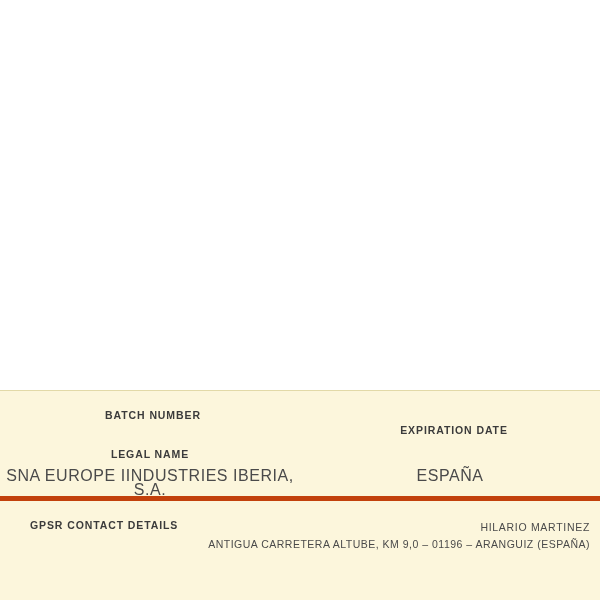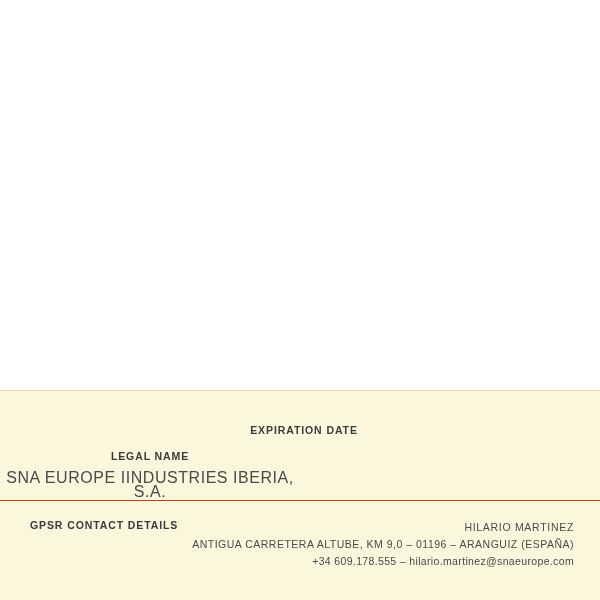--- a/index.html
+++ b/index.html
@@ -59,33 +59,33 @@
   .section-batch .cell {
     flex: 1 1 50%;
     text-align: center;
   }
 
   
   .section-legal {
     height: 54px;
     display: flex;
     align-items: center;
-    border-bottom: 1px solid #c2410c;
+    border-bottom: 5px solid #c2410c;
   }
   .section-legal .cell {
     flex: 1 1 50%;
     text-align: center;
   }
 
   
   .section-contact {
     height: 98px;
     display: flex;
     justify-content: space-between;
-    padding: 18px 26px 0 30px;
+    padding: 18px 10px 0 30px;
     box-sizing: border-box;
   }
 
   .heading {
     font-size: 10.5px;
     font-weight: bold;
     letter-spacing: 0.9px;
     color: #3b3b3b;
     text-transform: uppercase;
     line-height: 14px;
@@ -134,37 +134,41 @@
 <body>
 
 <div class="label-sheet">
 
   <div class="blank-area"></div>
 
   <div class="data-panel">
 
     <div class="panel-section section-batch">
       <div class="cell">
+        <div class="heading batch-heading-left">BATCH NUMBER</div>
+        <div class="value"></div>
+      </div>
+      <div class="cell">
         <div class="heading batch-heading-right">EXPIRATION DATE</div>
         <div class="value"></div>
       </div>
     </div>
 
     <div class="panel-section section-legal">
       <div class="cell">
         <div class="heading">LEGAL NAME</div>
         <div class="value">SNA EUROPE IINDUSTRIES IBERIA, S.A.</div>
       </div>
       <div class="cell">
+        <div class="value">ESPAÑA</div>
       </div>
     </div>
 
     <div class="panel-section section-contact">
       <div class="contact-heading">GPSR CONTACT DETAILS</div>
       <div class="contact-block">
         <div class="contact-line name">HILARIO MARTINEZ</div>
         <div class="contact-line">ANTIGUA CARRETERA ALTUBE, KM 9,0 – 01196 – ARANGUIZ (ESPAÑA)</div>
-        <div class="contact-line mail">+34 609.178.555 – hilario.martinez@snaeurope.com</div>
       </div>
     </div>
 
   </div>
 </div>
 
 </body></html>

